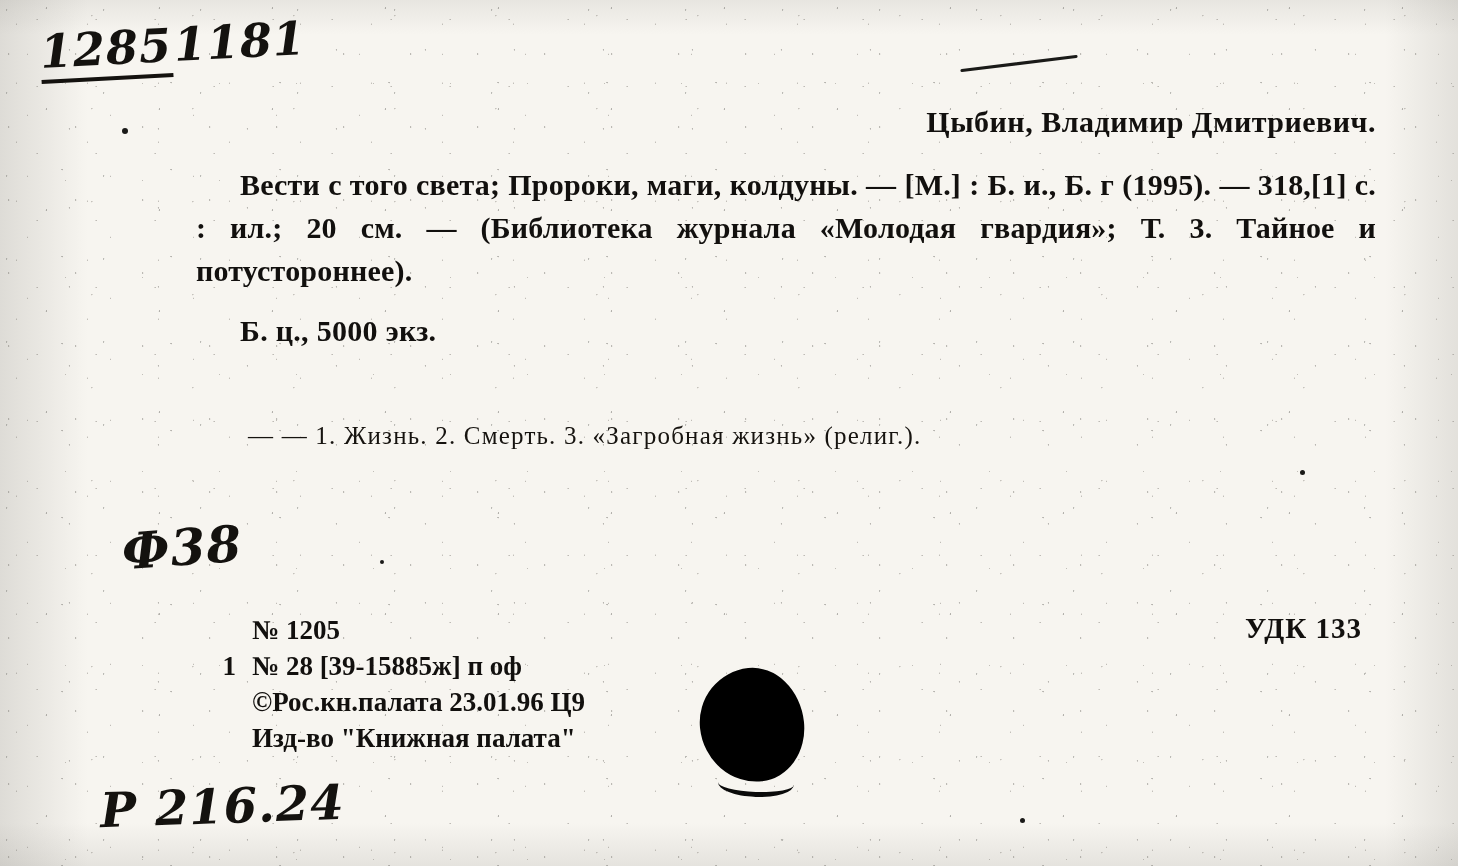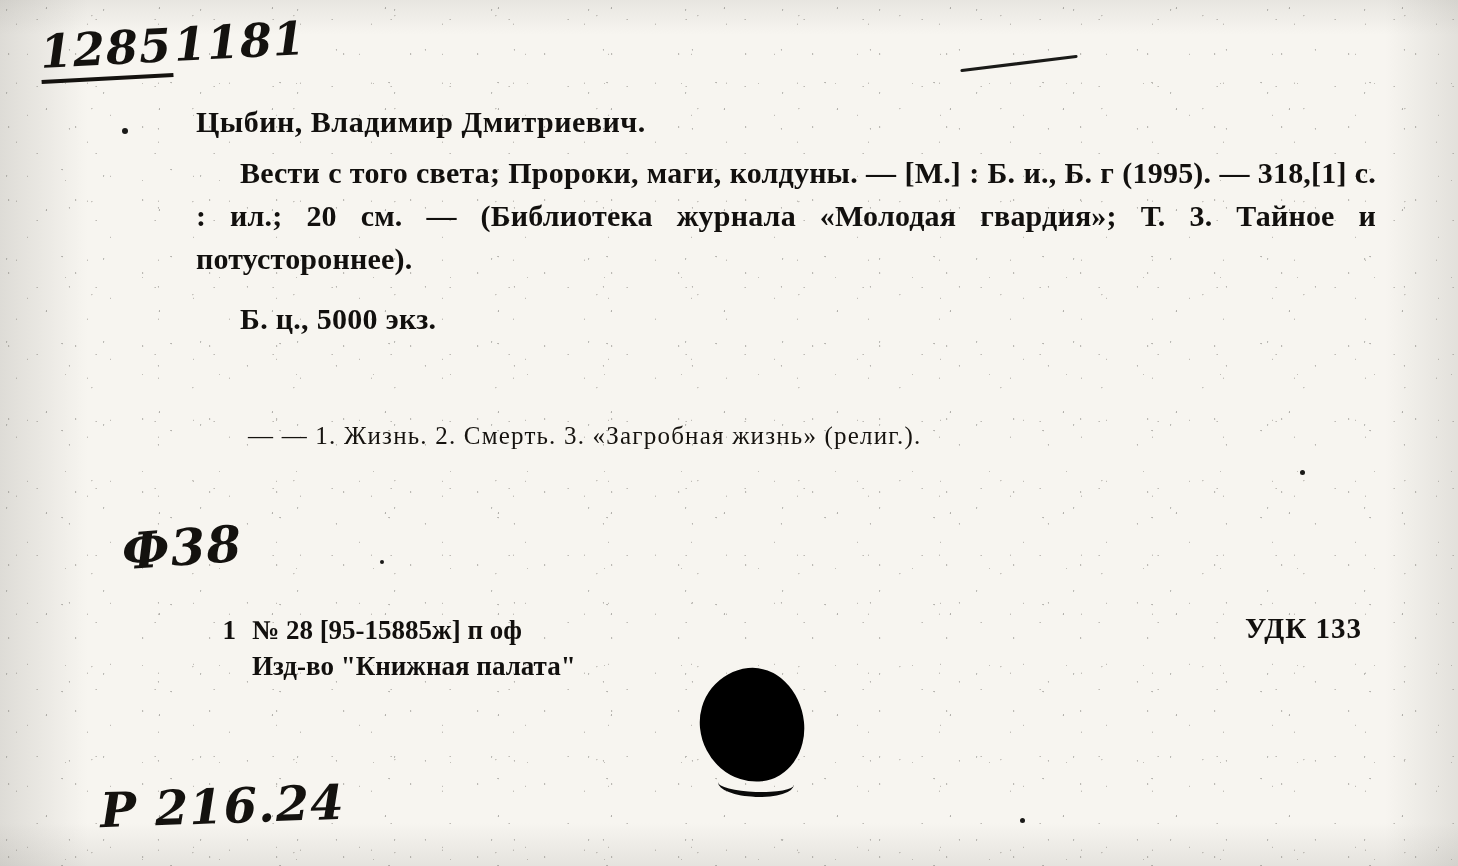--- a/index.html
+++ b/index.html
@@ -96,23 +96,24 @@
     top: 100px;
     width: 1180px;
     font-family: "Liberation Serif", serif;
     font-size: 30px;
     line-height: 43px;
     color: #12100e;
     font-weight: 700;
   }
   .record .author {
     letter-spacing: .5px;
+    text-align: right;
   }
   .record .body {
-    margin-top: 8px;
+    margin-top: 20px;
     text-align: justify;
     letter-spacing: .2px;
   }
   .record .body .indent {
     display: inline-block;
     width: 44px;
   }
   .record .price-line {
     margin-top: 17px;
     letter-spacing: .3px;
@@ -224,22 +225,30 @@
     <div class="body"><span class="indent"></span><span>Вести с того света; Пророки, маги, колдуны. — [М.] : Б. и., Б. г (1995). — 318,[1] с. : ил.; 20 см. — (Библиотека журнала «Молодая гвардия»; Т. 3. Тайное и потустороннее).</span></div>
     <div class="price-line"><span class="indent"></span><span>Б. ц., 5000 экз.</span></div>
   </div>
 
   <div class="subjects">—  — 1. Жизнь. 2. Смерть. 3. «Загробная жизнь» (религ.).</div>
 
   <div class="hand" id="stamp-f38">Ф38</div>
 
   <div class="footer">
     <div class="row">
+      <span class="sidemark"></span>
+      <span>№ 1205</span>
+    </div>
+    <div class="row">
       <span class="sidemark">1</span>
-      <span>№ 28   [95-15885ж] п оф</span>
+      <span>№ 28   [39-15885ж] п оф</span>
+    </div>
+    <div class="row">
+      <span class="sidemark"></span>
+      <span>©Рос.кн.палата 23.01.96 Ц9</span>
     </div>
     <div class="row">
       <span class="sidemark"></span>
       <span>Изд-во "Книжная палата"</span>
     </div>
   </div>
 
   <div class="udk">УДК 133</div>
 
   <div class="inkblot"></div>

